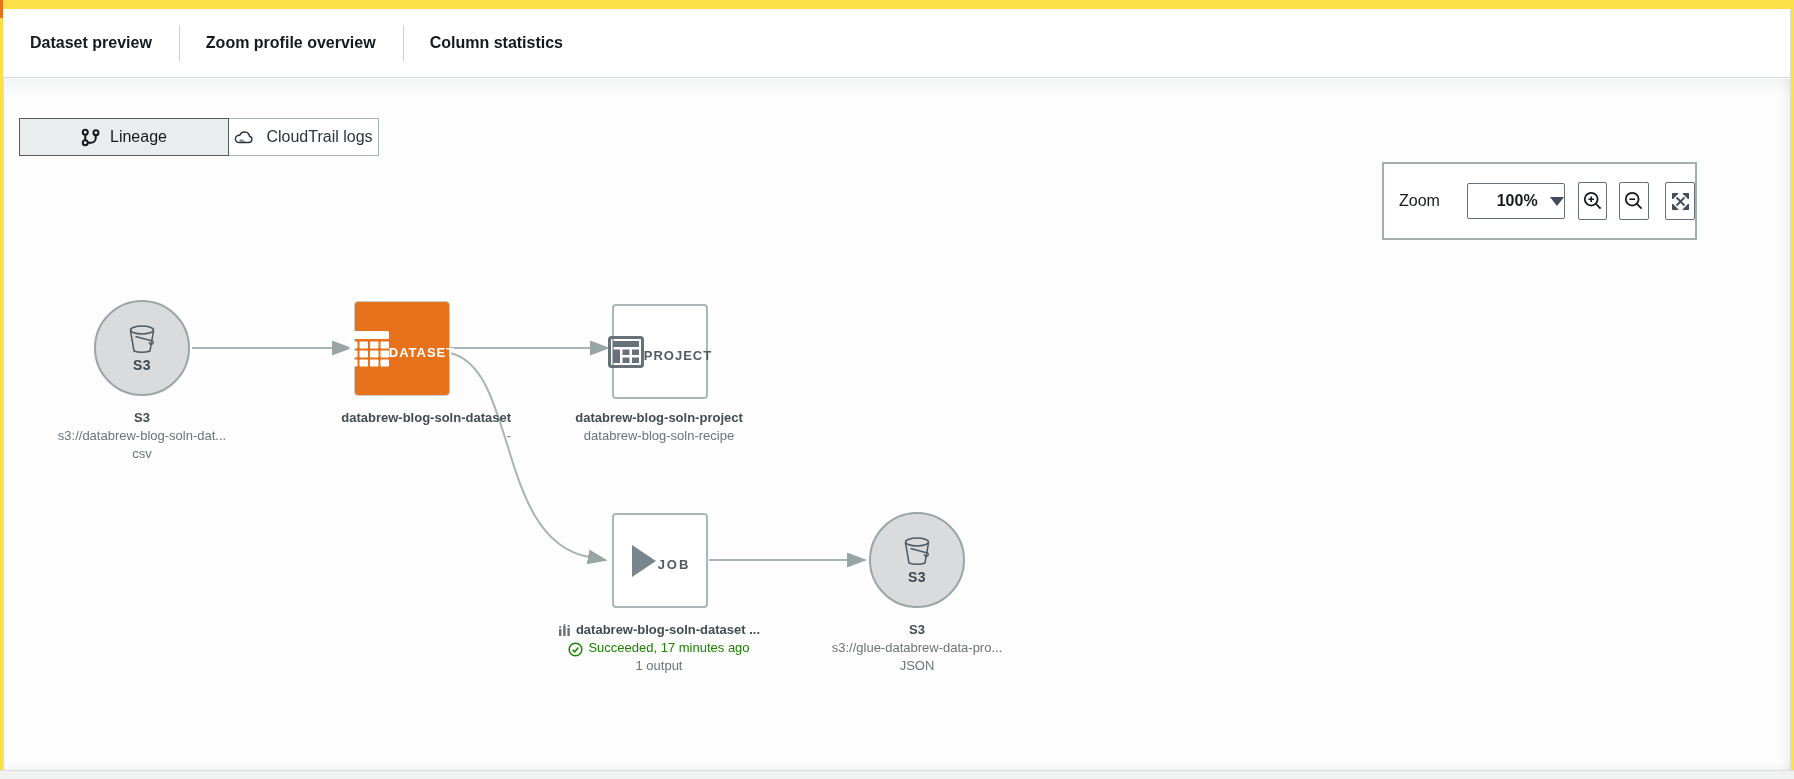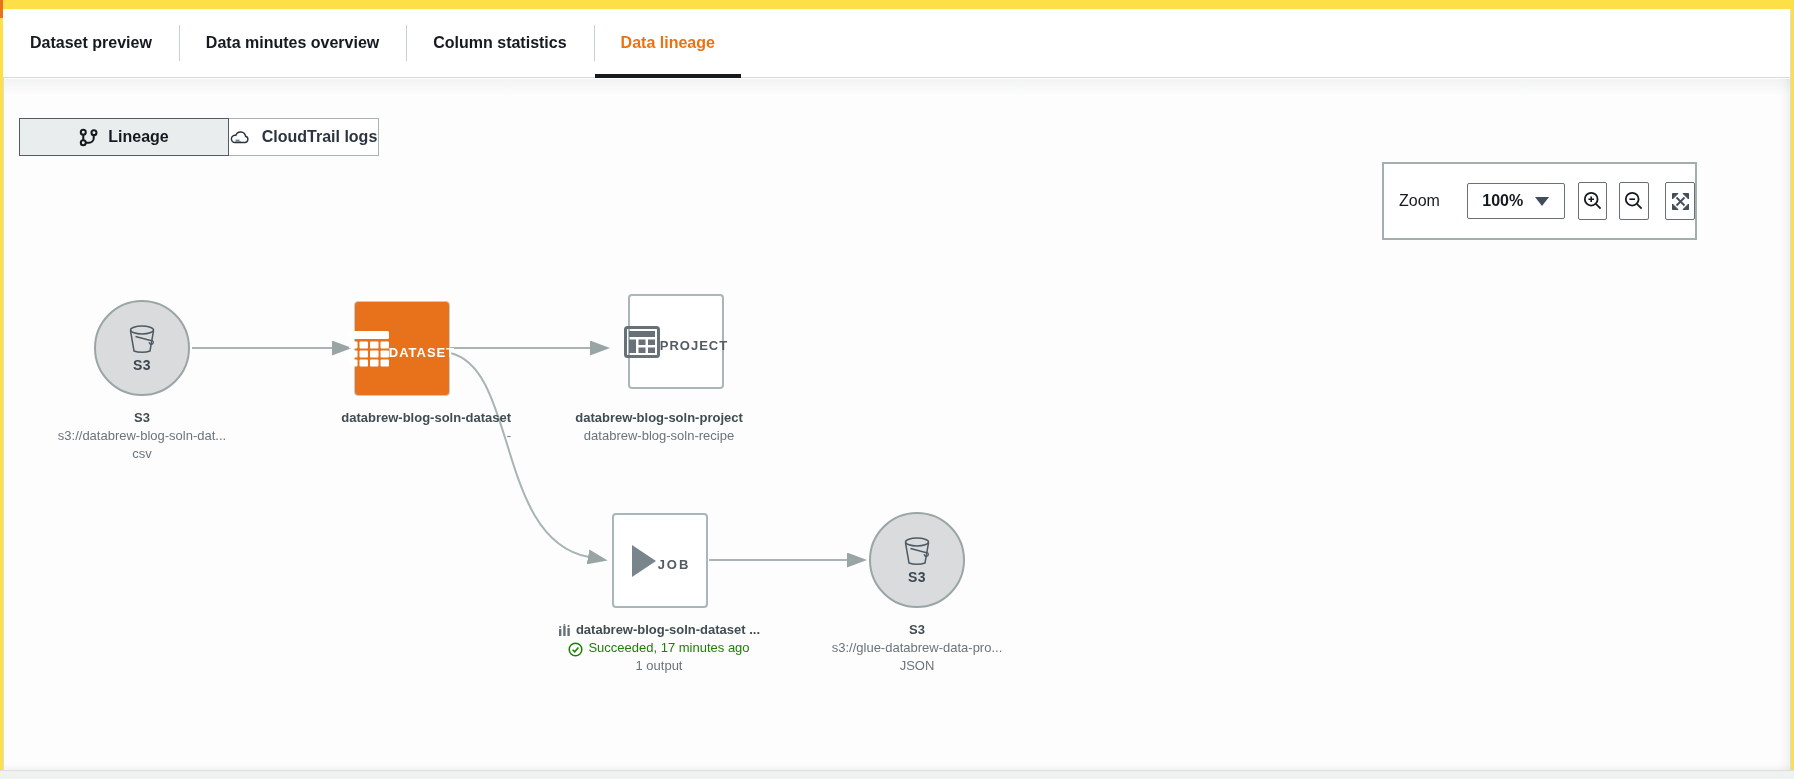--- a/index.html
+++ b/index.html
@@ -27,30 +27,30 @@
     height:4px; background:#16191f; }
 
   
   .canvas { position:absolute; left:4px; top:79px; width:1786px; height:691px;
     background:linear-gradient(#f2f3f3, #fdfdfd 16px, #fdfdfd);
     box-shadow:inset -14px 0 14px -14px rgba(0,0,0,0.10), inset 0 -10px 10px -10px rgba(0,0,0,0.08); }
 
   
   .segmented { position:absolute; left:19px; top:118px; display:flex; }
   .seg-btn { height:38px; display:flex; align-items:center; justify-content:center; gap:10px;
-    font-size:16px; font-weight:700; cursor:pointer; }
+    font-size:16px; font-weight:400; cursor:pointer; }
   .seg-btn.selected { width:210px; background:#eaeded; border:1px solid #545b64; color:#16191f; z-index:2; }
   .seg-btn.unselected { width:150px; background:#fff; border:1px solid #a8b3b3; border-left:none; color:#2b3440; }
 
   
   .zoom-panel { position:absolute; left:1382px; top:129px; width:315px; height:78px;
     border:2px solid #a3aeae; background:#fff; display:flex; align-items:center; padding-left:15px;margin-top:33px; }
   .zoom-label { font-size:16px; color:#16191f; }
   .zoom-select { margin-left:27px; width:126px; height:36px; border:1px solid #687078; border-radius:2px;
-    background:#fff; display:flex; align-items:center; justify-content:center; gap:12px;
+    background:#fff; display:flex; align-items:center; justify-content:flex-end; gap:12px;
     font-size:16px; font-weight:700; color:#16191f; cursor:pointer; }
   .caret-down { width:0; height:0; border-left:7px solid transparent; border-right:7px solid transparent;
     border-top:9px solid #414d5c; }
   .icon-btn { width:38px; height:38px; border:1px solid #687078; border-radius:2px; background:#fff;
     display:flex; align-items:center; justify-content:center; cursor:pointer; }
   .icon-btn.zoom-in { margin-left:13px; }
   .icon-btn.zoom-out { margin-left:12px; }
   .icon-btn.fullscreen { margin-left:16px; }
 
   
@@ -77,23 +77,22 @@
 </head>
 <body>
 
 <div class="page">
 
   <div class="accent-sliver"></div>
   <div class="card"></div>
 
   <div class="tabbar">
     <div class="tab">Dataset preview</div>
-    <div class="tab">Data minutes overview</div>
+    <div class="tab">Zoom profile overview</div>
     <div class="tab">Column statistics</div>
-    <div class="tab active">Data lineage</div>
   </div>
 
   <div class="canvas"></div>
 
   <div class="segmented">
     <div class="seg-btn selected">
       <span style="display:flex;">
         <svg width="19" height="19" viewBox="0 0 16 16" fill="none" stroke="#16191f" stroke-width="1.7">
           <circle cx="3.6" cy="3.6" r="2.1"></circle>
           <circle cx="3.6" cy="12.4" r="2.1"></circle>
@@ -201,21 +200,21 @@
         </g>
       </svg>
     </span>
     <span class="node-type white">DATASET</span>
   </div>
   <div class="node-caption" style="left:291px; top:409px; width:220px;align-items:flex-end;">
     <span class="cap-title">databrew-blog-soln-dataset</span>
     <span class="cap-sub">-</span>
   </div>
 
-  <div class="node-square plain" style="left:612px; top:294px;margin-left:16px;">
+  <div class="node-square plain" style="left:612px; top:304px;">
     <span style="display:flex;">
       <svg width="36" height="32" viewBox="0 0 36 32" fill="none">
         <rect x="1.5" y="1.5" width="33" height="29" rx="2" stroke="#687078" stroke-width="3"></rect>
         <rect x="5" y="5" width="26" height="6" fill="#687078"></rect>
         <rect x="5" y="13.5" width="7" height="13.5" fill="#687078"></rect>
         <rect x="14.5" y="13.5" width="7" height="5.5" fill="#687078"></rect>
         <rect x="24" y="13.5" width="7" height="5.5" fill="#687078"></rect>
         <rect x="14.5" y="21.5" width="7" height="5.5" fill="#687078"></rect>
         <rect x="24" y="21.5" width="7" height="5.5" fill="#687078"></rect>
       </svg>

